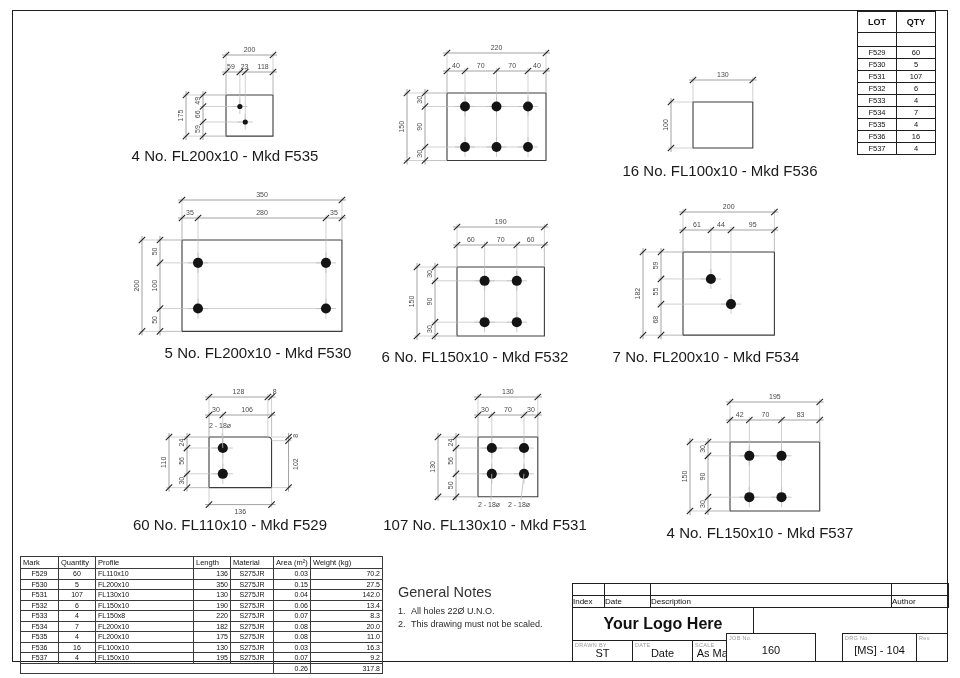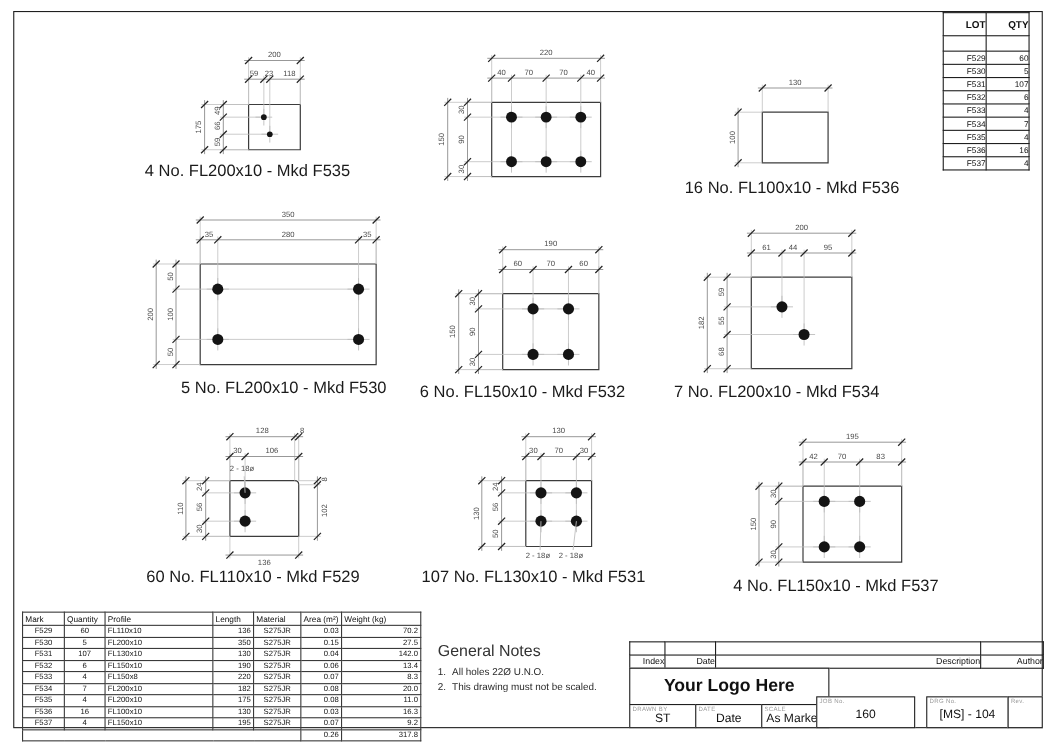--- a/index.html
+++ b/index.html
@@ -8,52 +8,52 @@
   .frame{position:absolute;left:12px;top:10px;width:936px;height:652px;
          border:1.5px solid var(--ink);box-sizing:border-box;}
   
   #details{position:absolute;left:0;top:0;width:960px;height:678px;margin-left:20px;}
   svg.detail{position:absolute;overflow:visible;}
   .detail-title{position:absolute;transform:translateX(-50%);font-size:15px;
                 color:#1a1a1a;white-space:nowrap;}
   
   .lot{position:absolute;left:857px;top:11px;border-collapse:collapse;
        font-size:7.5px;color:var(--text);}
-  .lot td{border:1px solid var(--ink);text-align:right;width:38px;height:11px;padding:0;line-height:1;}
+  .lot td{border:1px solid var(--ink);text-align:center;width:38px;height:11px;padding:0;line-height:1;}
   .lot tr.hdr td{font-weight:bold;font-size:9px;height:20px;}
   .lot tr.spacer td{height:13px;}
   
   .mat{position:absolute;left:20px;top:556px;border-collapse:collapse;table-layout:fixed;
        font-size:7px;color:var(--text);}
   .mat td{border:1px solid #3a3a3a;height:9.5px;padding:0 2px;line-height:1;
           overflow:hidden;white-space:nowrap;}
   .mat tr.mhdr td{height:11px;font-size:7.5px;text-align:left;}
   .mat td.c{text-align:center;} .mat td.l{text-align:left;} .mat td.r{text-align:right;}
   
   .notes{position:absolute;left:398px;top:584px;color:#2a2a2a;}
   .notes-title{font-size:14.5px;color:#333;margin-bottom:6px;}
   .note-item{font-size:9px;margin:3px 0;display:flex;}
   .note-num{width:13px;}
   
   .rev{position:absolute;left:572px;top:583px;border-collapse:collapse;table-layout:fixed;
        font-size:8px;color:var(--text);}
-  .rev td{border:1px solid var(--ink);height:11px;text-align:right;padding:0;line-height:1;margin-top:11px;}
+  .rev td{border:1px solid var(--ink);height:11px;text-align:left;padding:0;line-height:1;margin-top:11px;}
   .box{position:absolute;border:1px solid var(--ink);box-sizing:border-box;background:#fff;}
   .lbl{position:absolute;top:1px;left:2px;font-size:5.5px;color:var(--label);
        letter-spacing:.3px;white-space:nowrap;}
   .val{display:flex;align-items:center;justify-content:center;height:100%;
        font-size:11px;color:var(--text);padding-top:4px;box-sizing:border-box;}
   .logo{left:572px;top:607px;width:182px;height:34px;}
   .logo .val{font-size:16px;font-weight:bold;padding-top:0;}
   .contract{left:753px;top:607px;width:195px;height:27px;}
   .contract .val{justify-content:flex-start;padding-left:14px;font-size:11.5px;}
   .drawn{left:572px;top:640px;width:61px;height:22px;}
   .dateb{left:632px;top:640px;width:61px;height:22px;}
   .scaleb{left:692px;top:640px;width:62px;height:22px;}
-  .jobb{left:742px;top:633px;width:90px;height:29px;}
+  .jobb{left:726px;top:633px;width:90px;height:29px;}
   .jobb .val{font-size:11px;}
   .drgb{left:842px;top:633px;width:75px;height:29px;}
   .drgb .val{font-size:11px;}
   .revb{left:916px;top:633px;width:32px;height:29px;}
 </style>
 </head>
 <body>
 
 <div class="sheet">
   <div class="frame"></div>

